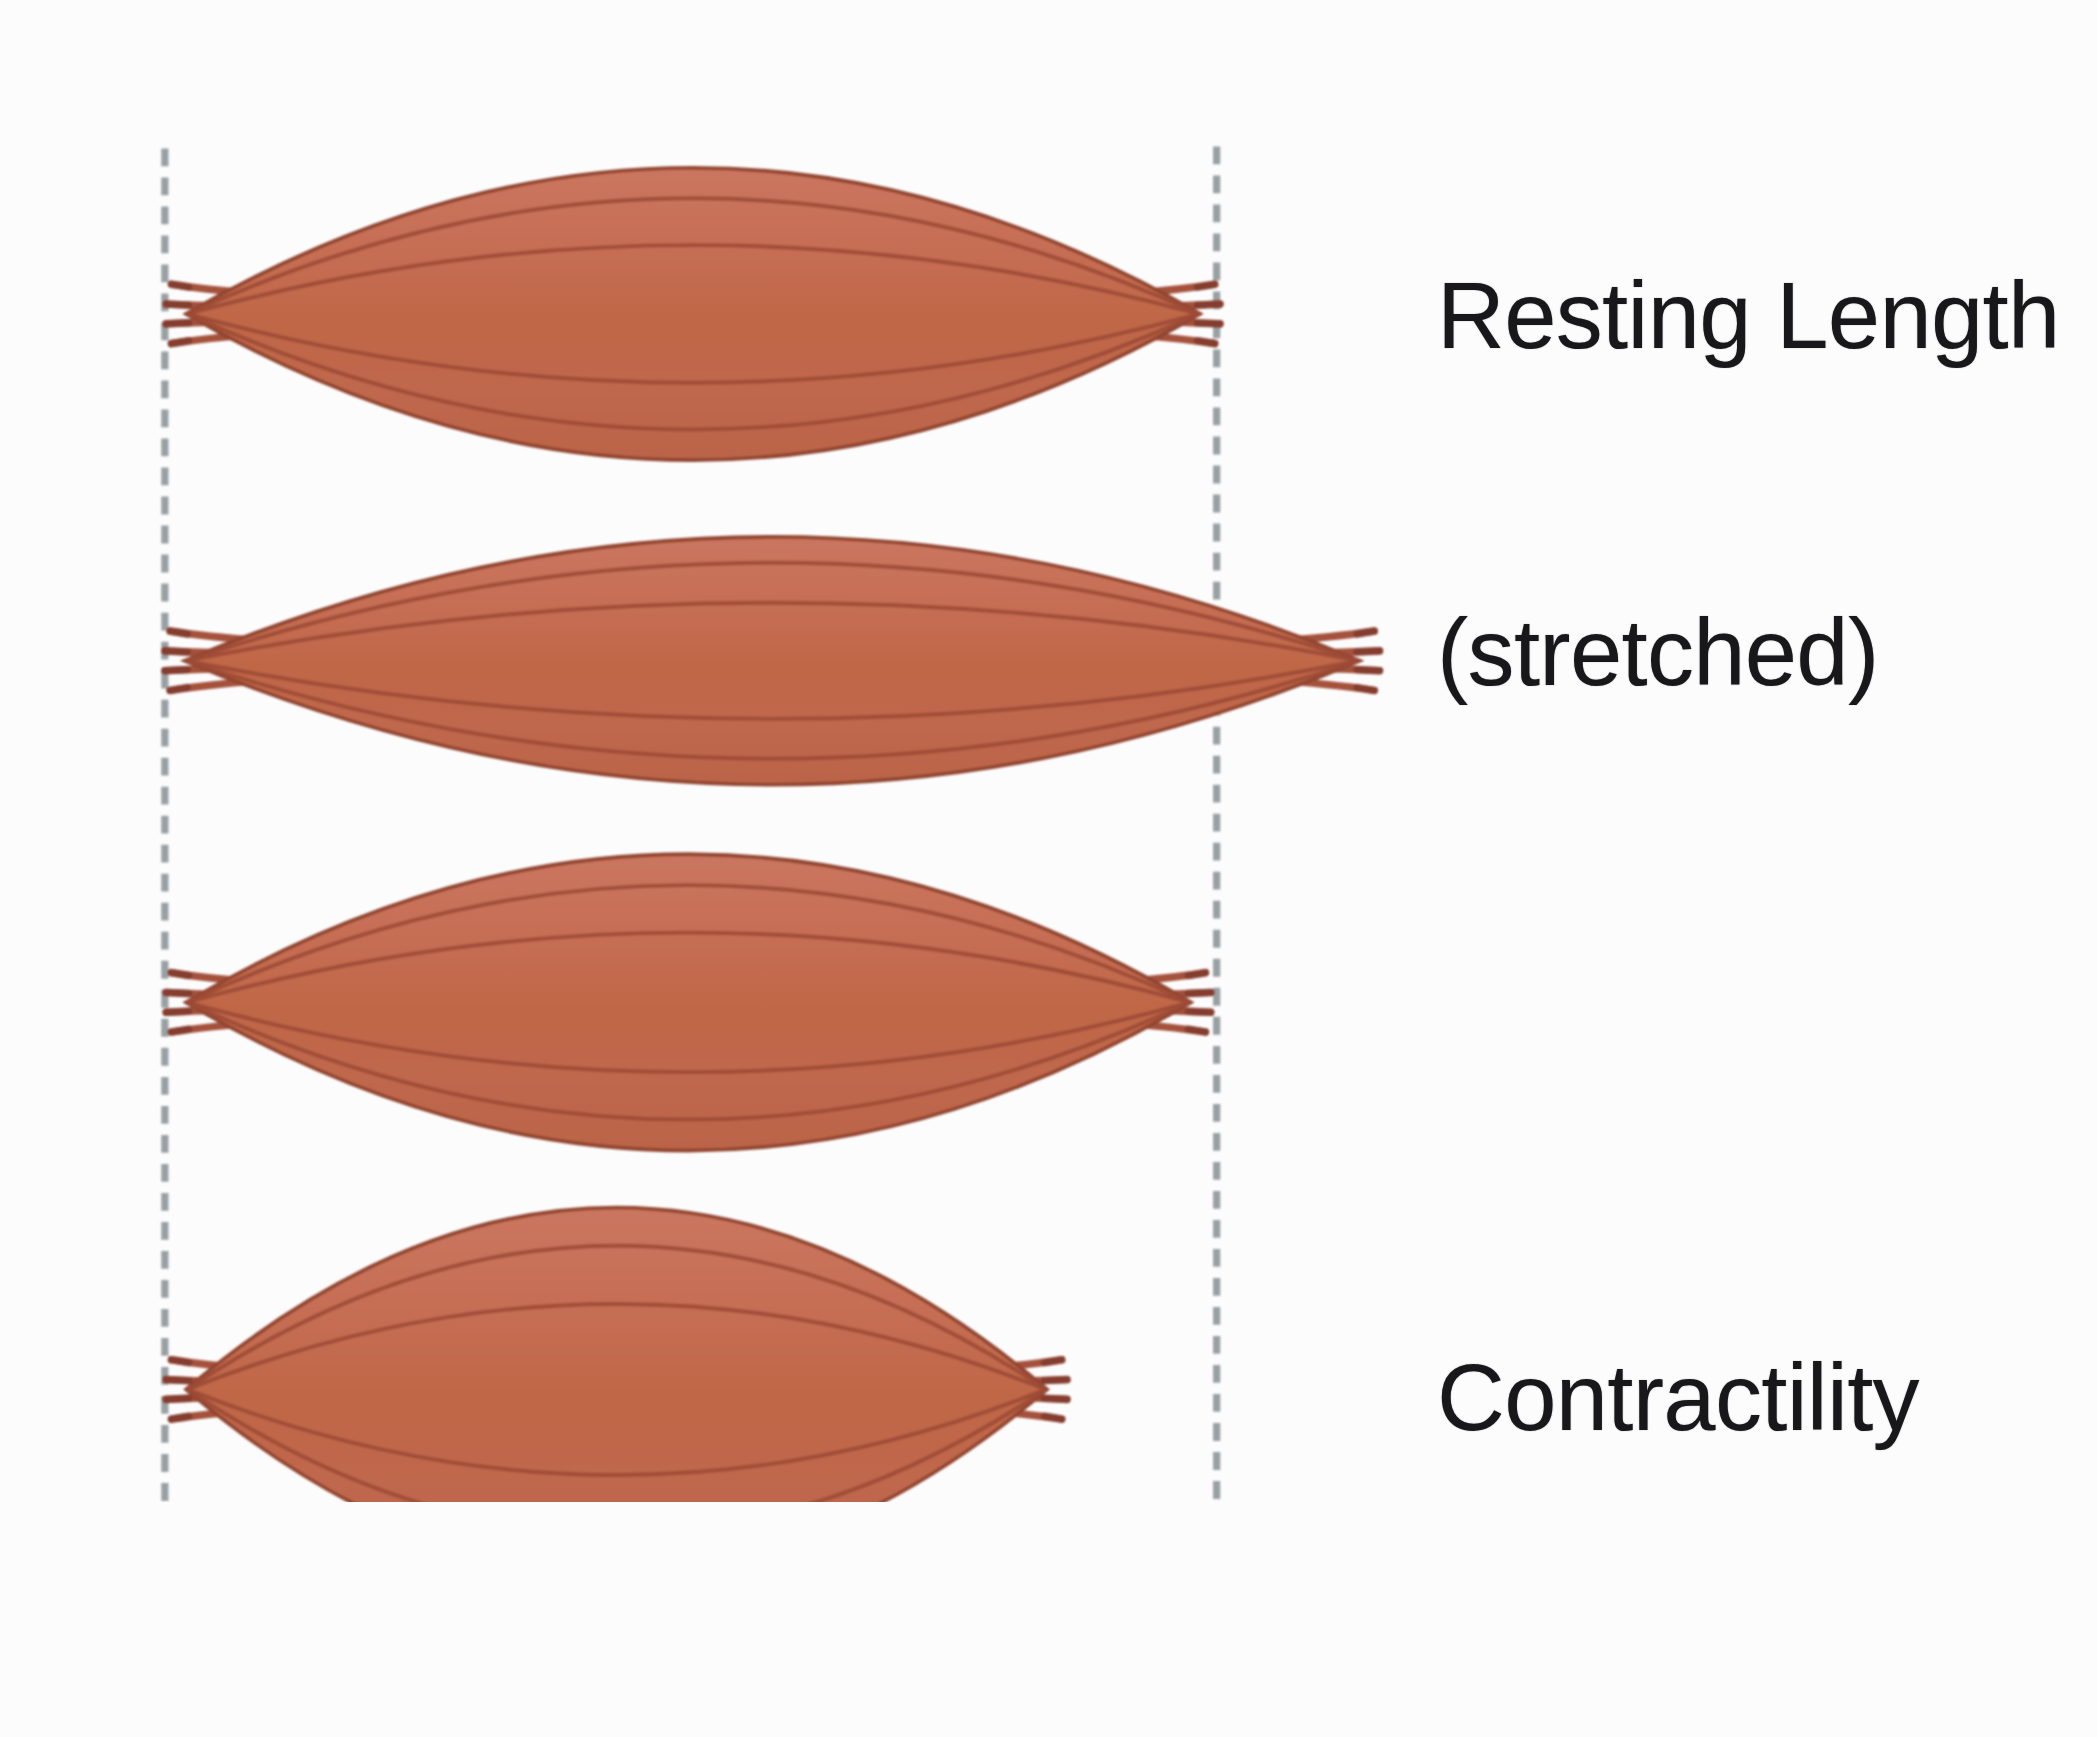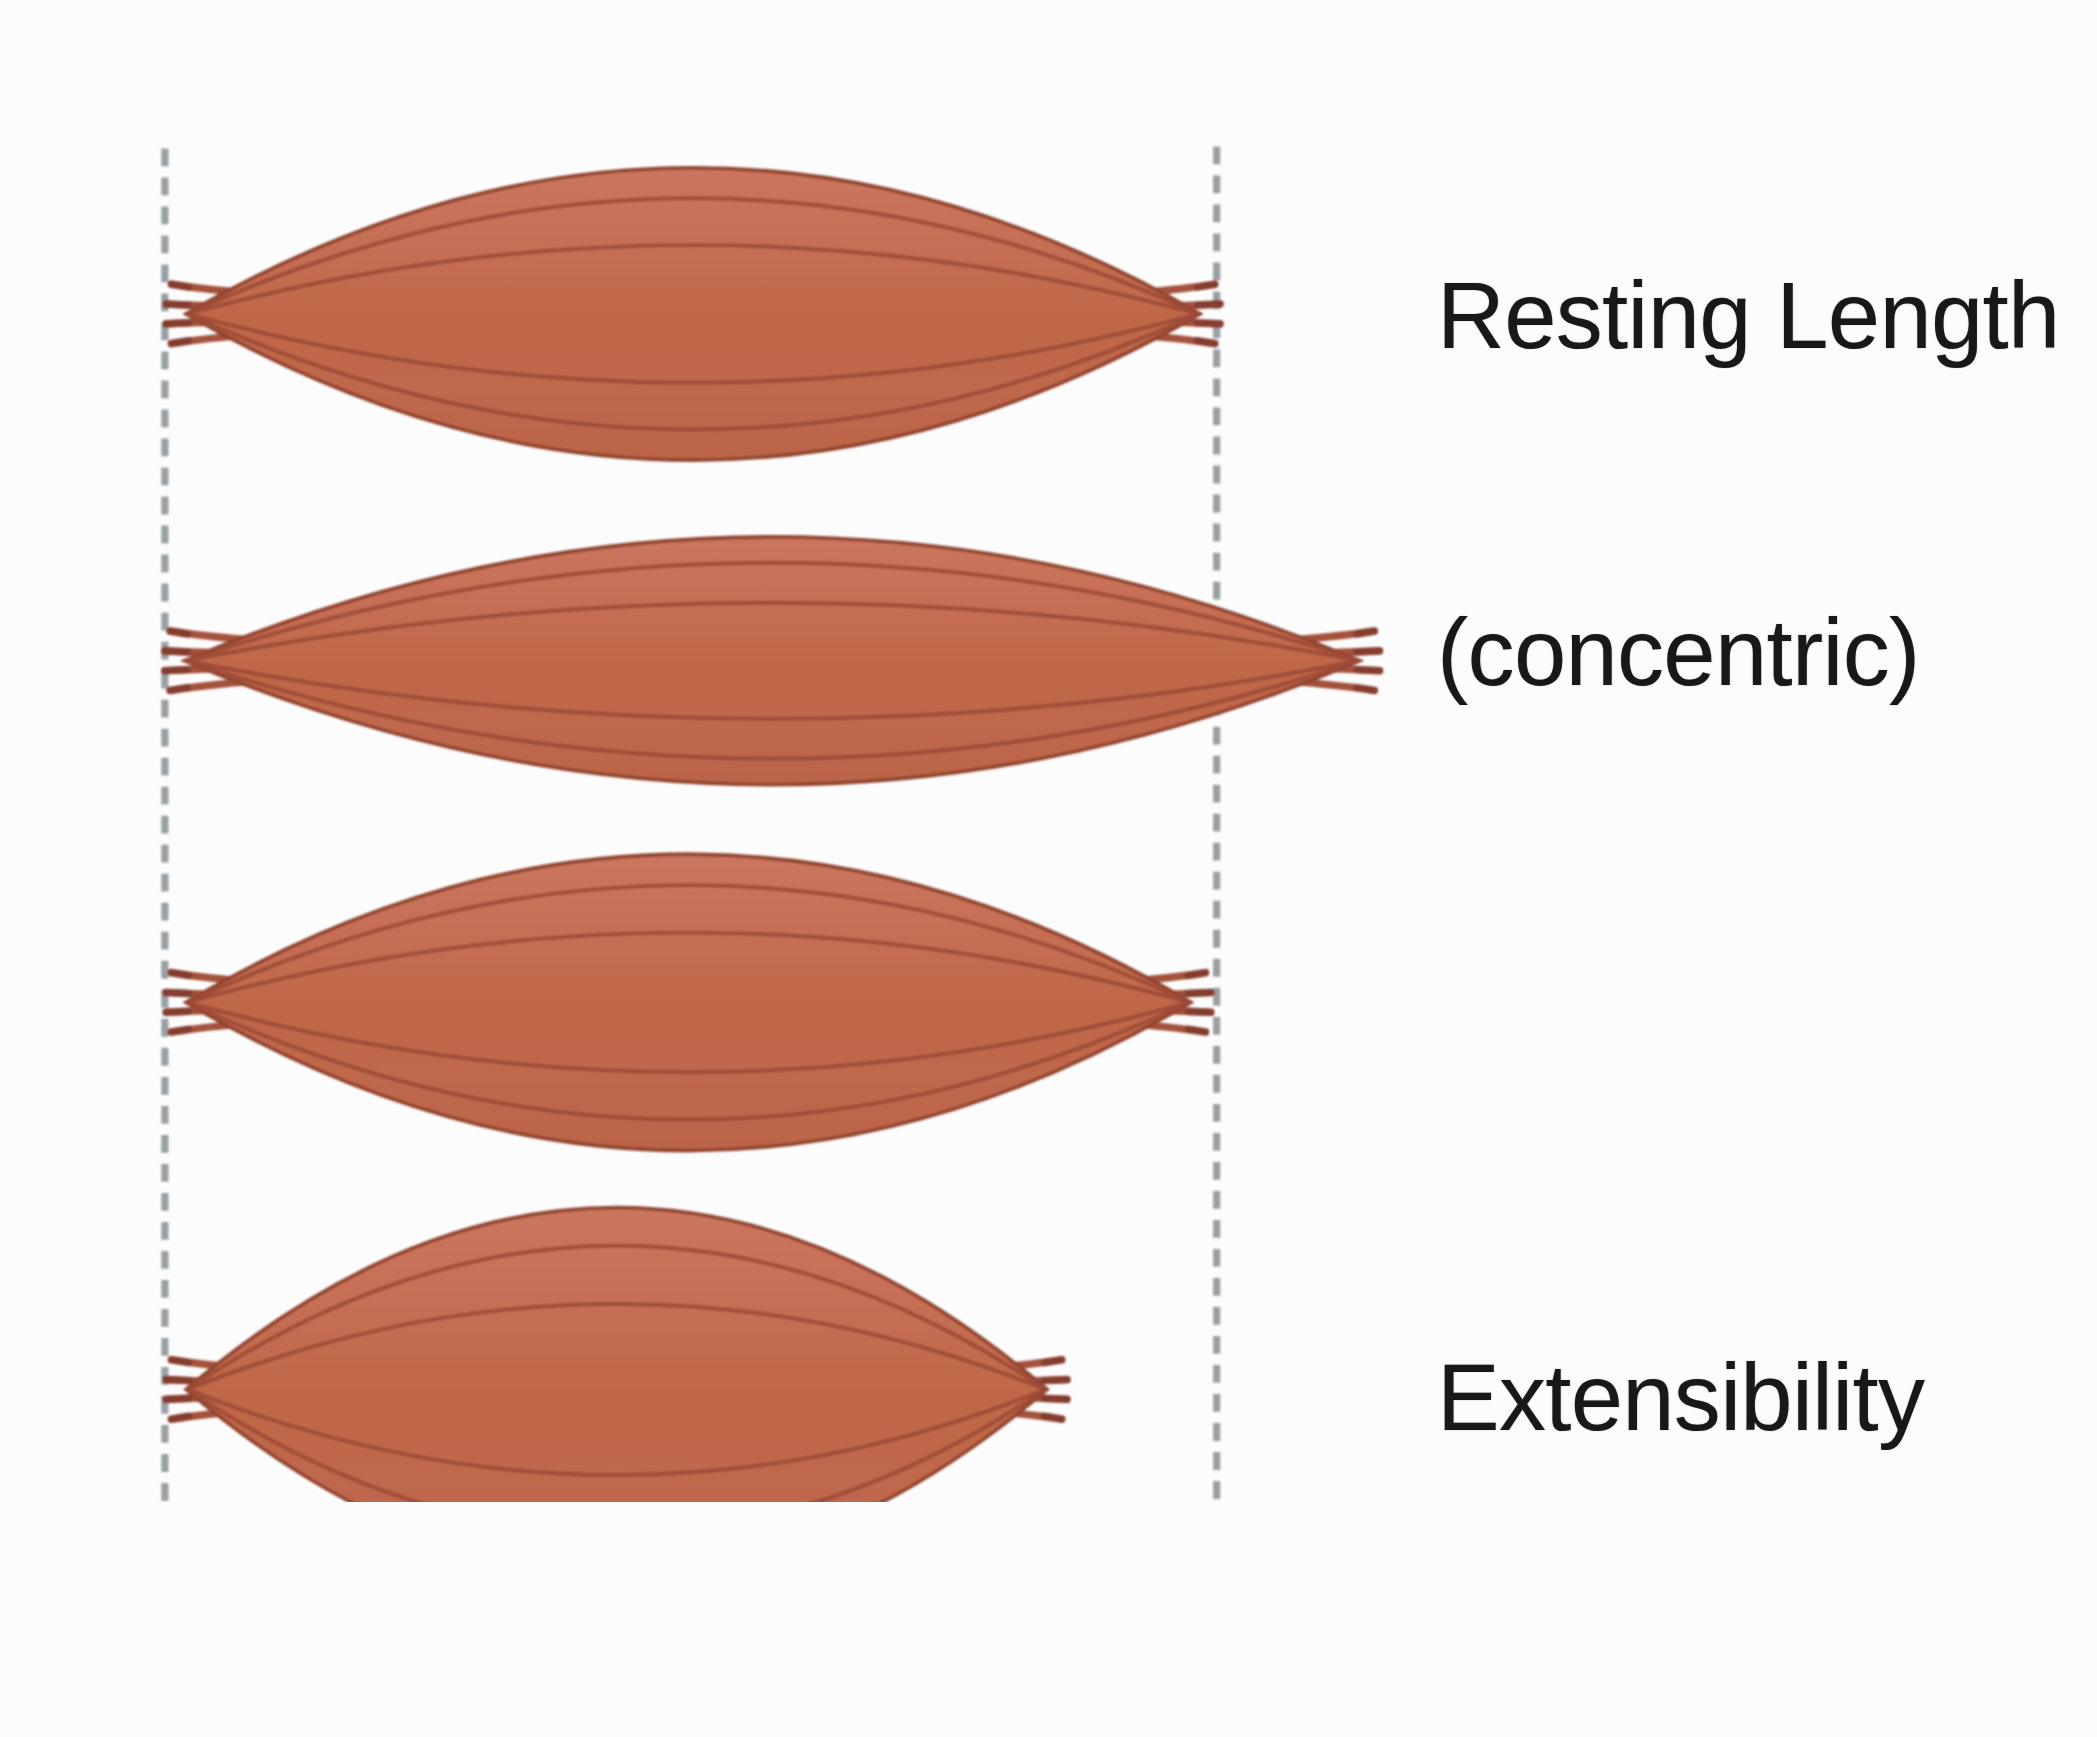--- a/index.html
+++ b/index.html
@@ -121,22 +121,22 @@
         <path d="M 1584 2120.5 L 1618 2122" fill="none" stroke="#7e3a2c" stroke-width="11" stroke-linecap="round" stroke-opacity="0.85"></path>
         <path d="M 286 2147.5 L 260 2152" fill="none" stroke="#7e3a2c" stroke-width="11" stroke-linecap="round" stroke-opacity="0.85"></path>
         <path d="M 1584 2147.5 L 1610 2152" fill="none" stroke="#7e3a2c" stroke-width="11" stroke-linecap="round" stroke-opacity="0.85"></path>
       </g>
     </svg>
   <div class="labels">
     <div class="label" style="top:264px">
         <span class="t">Resting Length</span>
       </div>
     <div class="label" style="top:601px">
-        <span class="sub">(concentric)</span>
+        <span class="sub">(stretched)</span>
       </div>
     <div class="label" style="top:954px">
       </div>
     <div class="label" style="top:1346px">
-        <span class="t">Extensibility</span>
+        <span class="t">Contractility</span>
       </div>
   </div>
 </div>
 
 
 </body></html>

